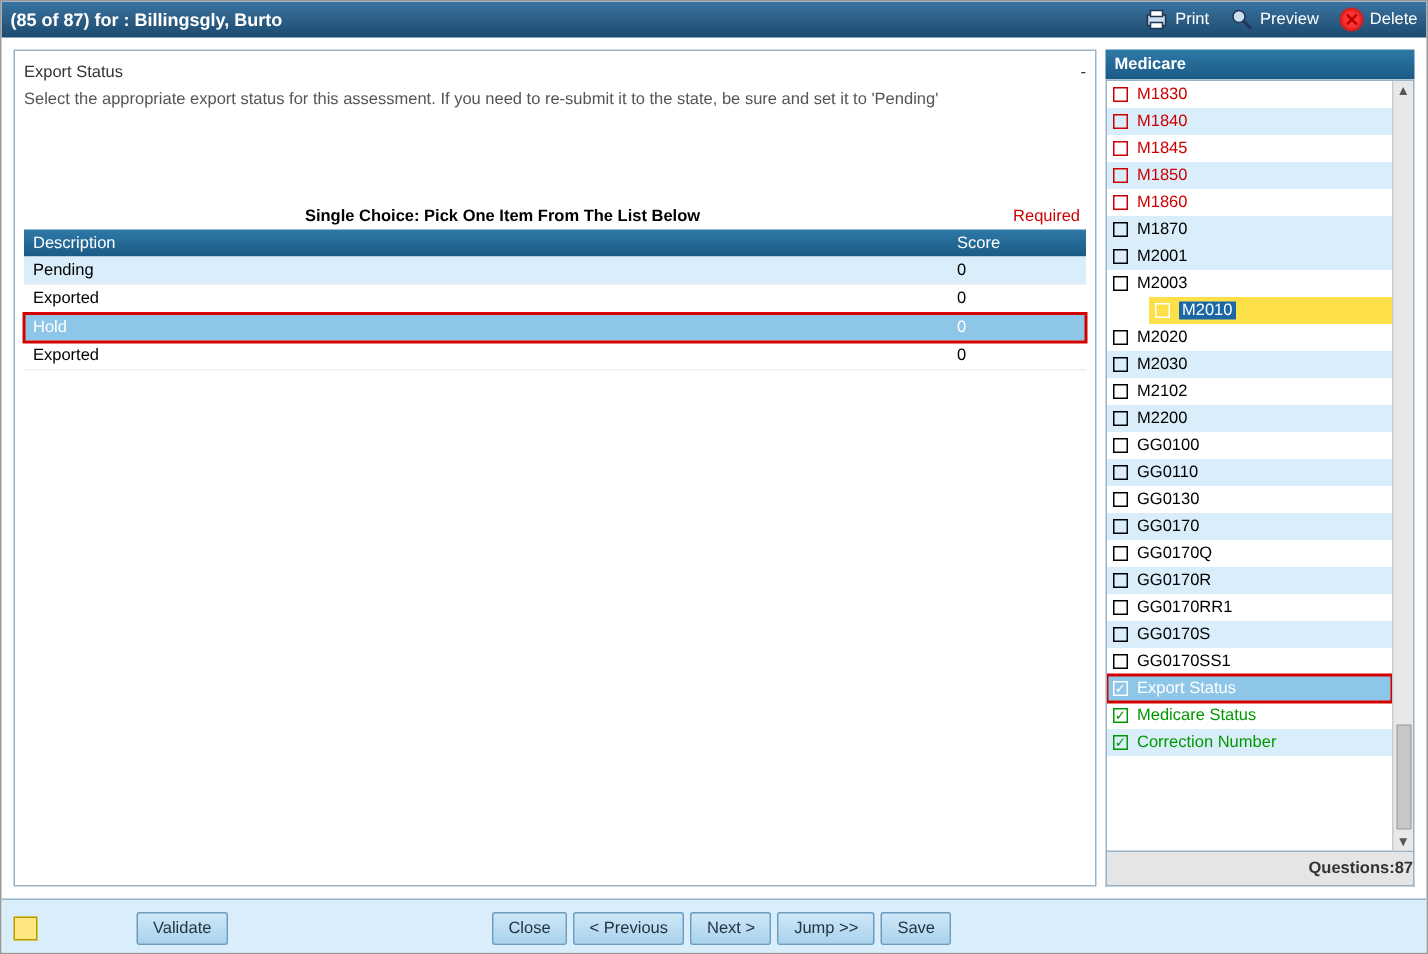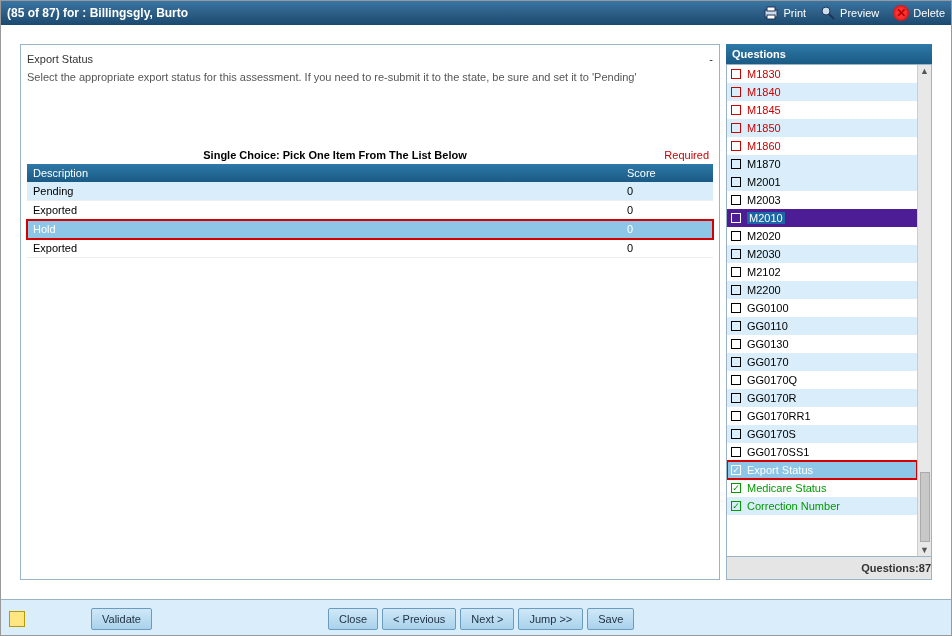--- a/index.html
+++ b/index.html
@@ -40,21 +40,21 @@
     background: radial-gradient(circle, #f33 40%, #900 100%);
     border-radius:50%;
     text-align:center;
     line-height:16px;
     font-weight:bold;
     font-size:12px;
   }
   .content-wrap {
     display: flex;
     height: calc(636px - 24px - 38px);
-    padding: 19px;
+    padding: 8px;
     gap: 6px;
   }
   .main-panel {
     flex: 1;
     border: 1px solid #99b3c7;
     background: #fff;
     display: flex;
     flex-direction: column;
     padding: 6px 6px 6px 6px;
   }
@@ -151,21 +151,21 @@
   .nav-item .chk {
     width:10px; height:10px; border:1px solid currentColor;
     margin-right:6px;
     display:inline-flex; align-items:center; justify-content:center;
     font-size:9px; line-height:8px;
   }
   .nav-item.red { color:#c00; }
   .nav-item.green { color:#090; }
   .nav-item.black { color:#000; }
   .nav-item.current {
-    background:#4c1d95; color:#fff;
+    background:#fde047; color:#fff;margin-left:28px;
   }
   .nav-item.current .label {
     background:#1b67a6; padding:0 2px;
   }
   .nav-item.export-sel {
     background:#8dc6e6; color:#fff;
     outline:2px solid #d40000; outline-offset:-1px;
   }
   .nav-footer {
     background:#e5e5e5;
@@ -258,21 +258,21 @@
           <div class="col-score">0</div>
         </div>
         <div class="grid-row">
           <div class="col-desc">Exported</div>
           <div class="col-score">0</div>
         </div>
       </div>
   </div>
 
   <div class="nav-panel">
-    <div class="nav-header">Questions</div>
+    <div class="nav-header">Medicare</div>
     <div class="nav-body">
       <div class="nav-scroll" id="nav-scroll">
           <div class="nav-item red">
             <span class="chk"></span>
             <span class="label">M1830</span>
           </div>
           <div class="nav-item alt red">
             <span class="chk"></span>
             <span class="label">M1840</span>
           </div>

